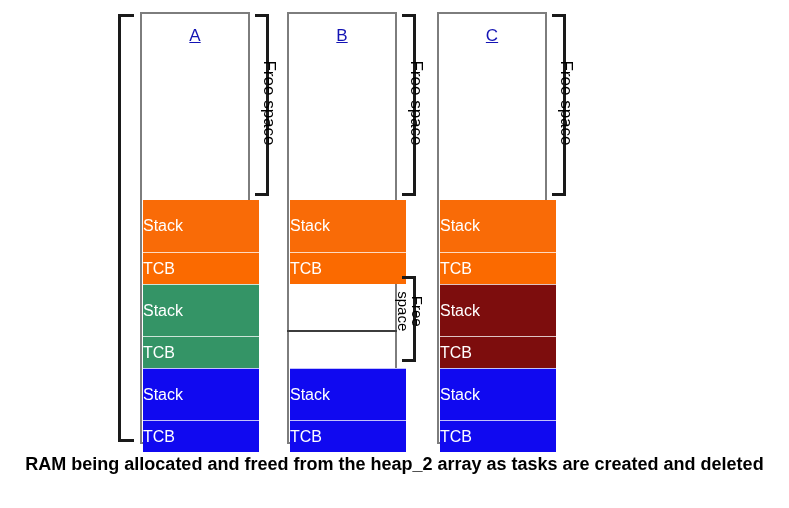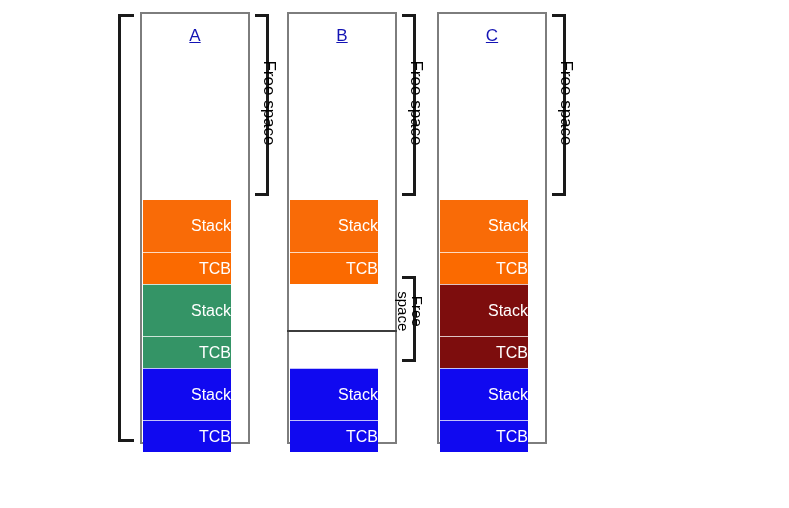--- a/index.html
+++ b/index.html
@@ -63,26 +63,26 @@
     text-align: center;
     font-size: 17px;
     color: #1414b4;
     text-decoration: underline;
   }
 
   
   .blk {
     position: absolute;
     left: 3px;
-    width: 88px;
+    width: 116px;
     color: #ffffff;
     font-size: 16px;
     display: flex;
     align-items: center;
-    justify-content: flex-end;
+    justify-content: flex-start;
     border-top: 1px solid rgba(255,255,255,.75);
   }
   .blk.nosep { border-top: none; }
 
   
   .hline {
     position: absolute;
     left: 0; width: 110px;
     height: 0;
     border-top: 2px solid #3c3c3c;
@@ -212,14 +212,15 @@
     </div>
     <div class="blk" style="top:408px;height:32px;background:#1009f0;">
       <span>TCB</span>
     </div>
   </div>
 
   <div class="fs-bracket" style="left:552px;top:14px;height:182px;">
     <div class="fs-label" style="left:-50px;top:76px;width:128px;">Free space</div>
   </div>
 
+  <div class="caption">RAM being allocated and freed from the heap_2 array as tasks are created and deleted</div>
 
 </div>
 
 </body></html>

